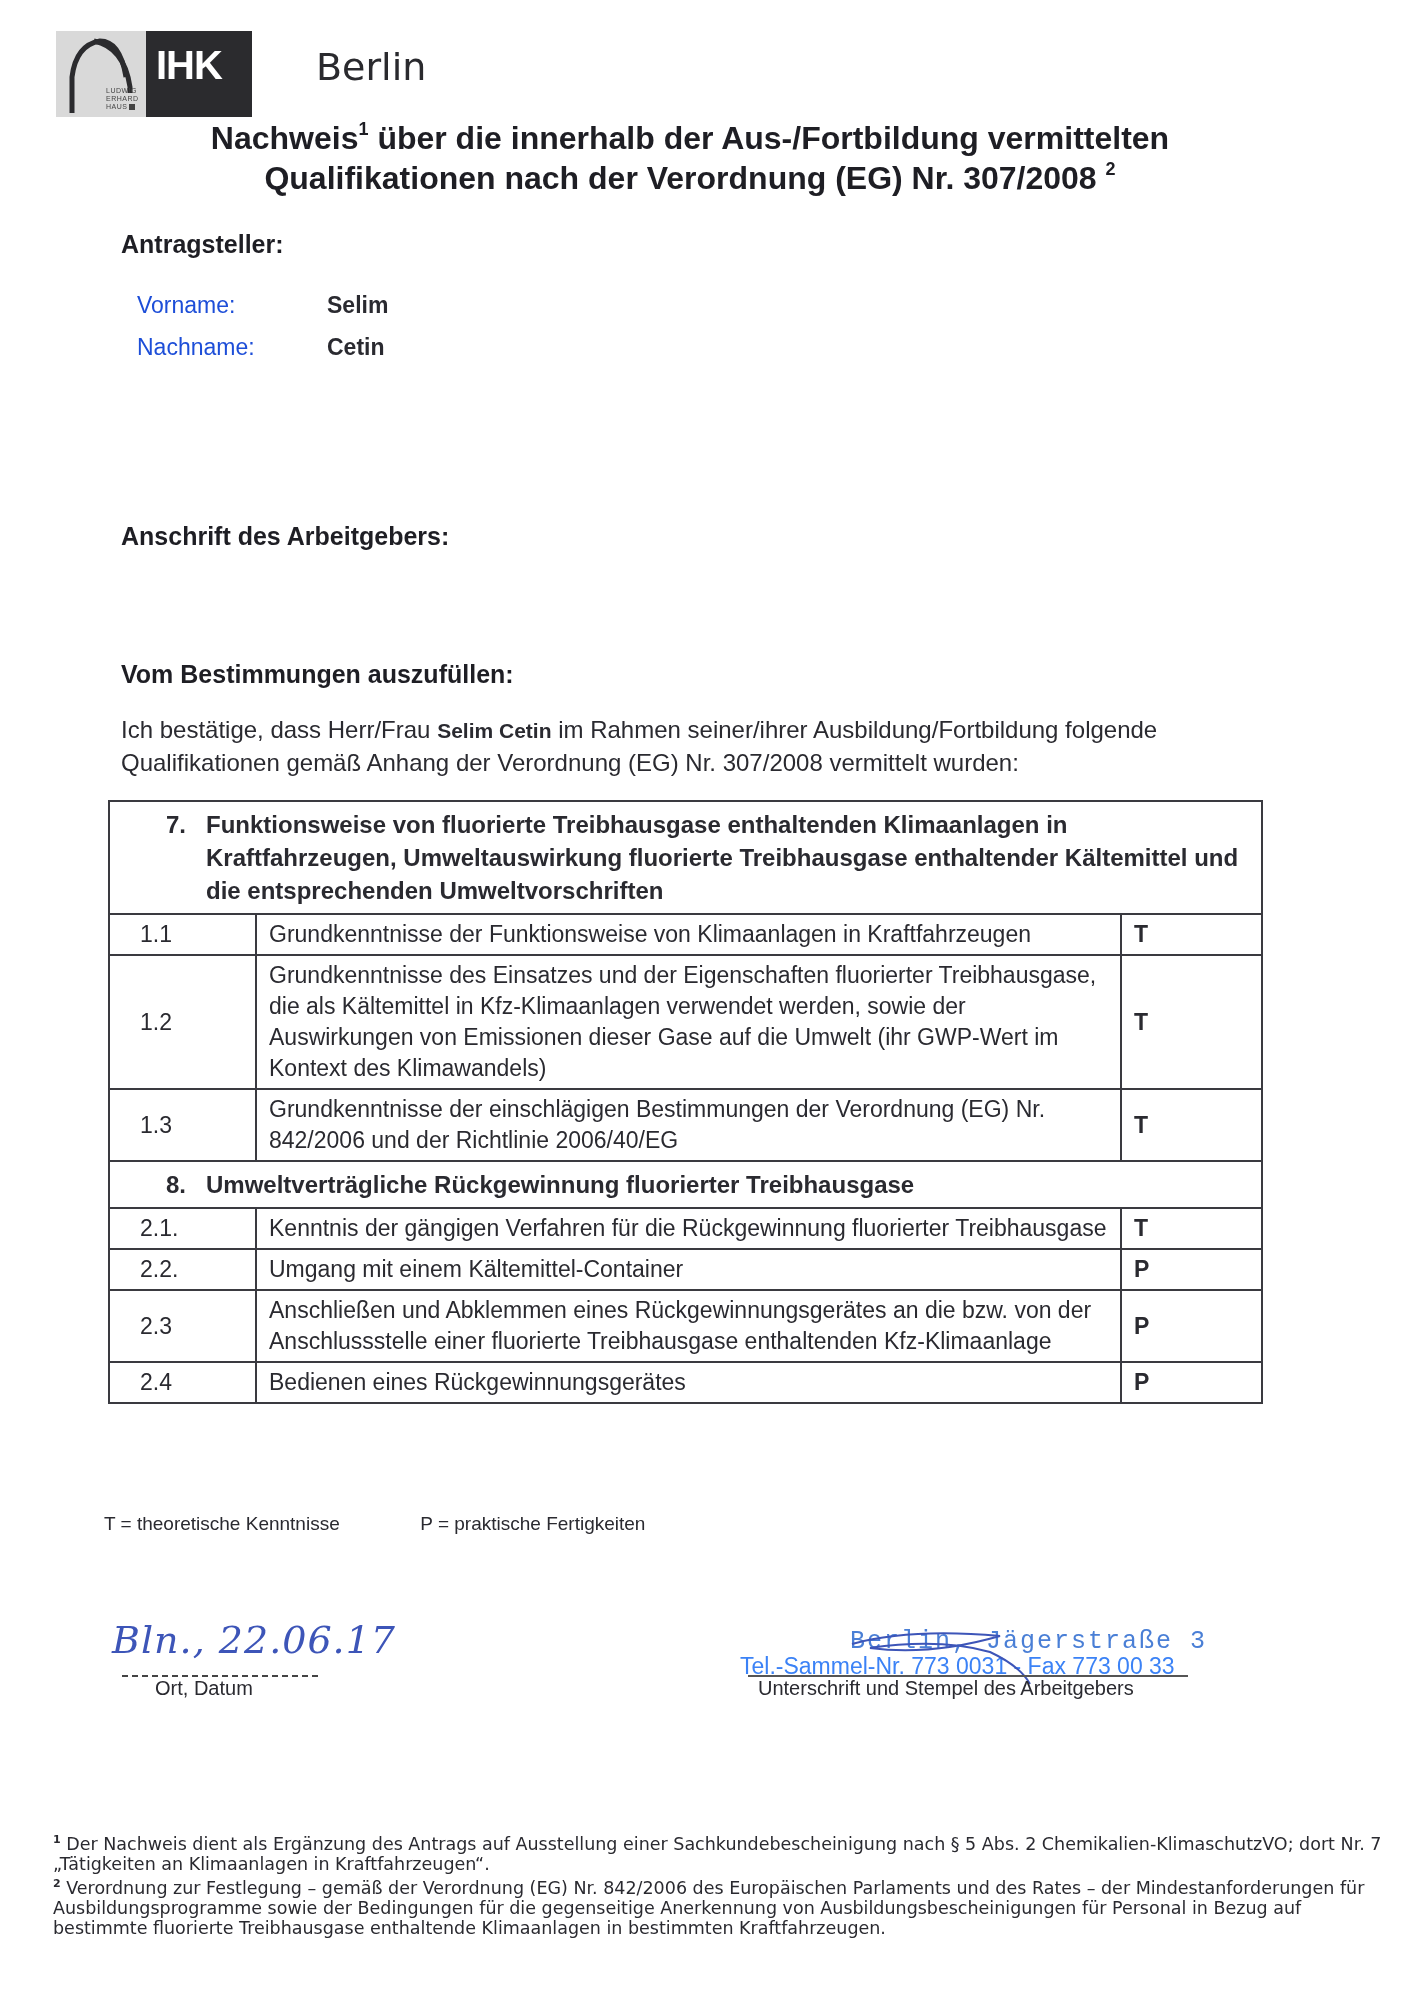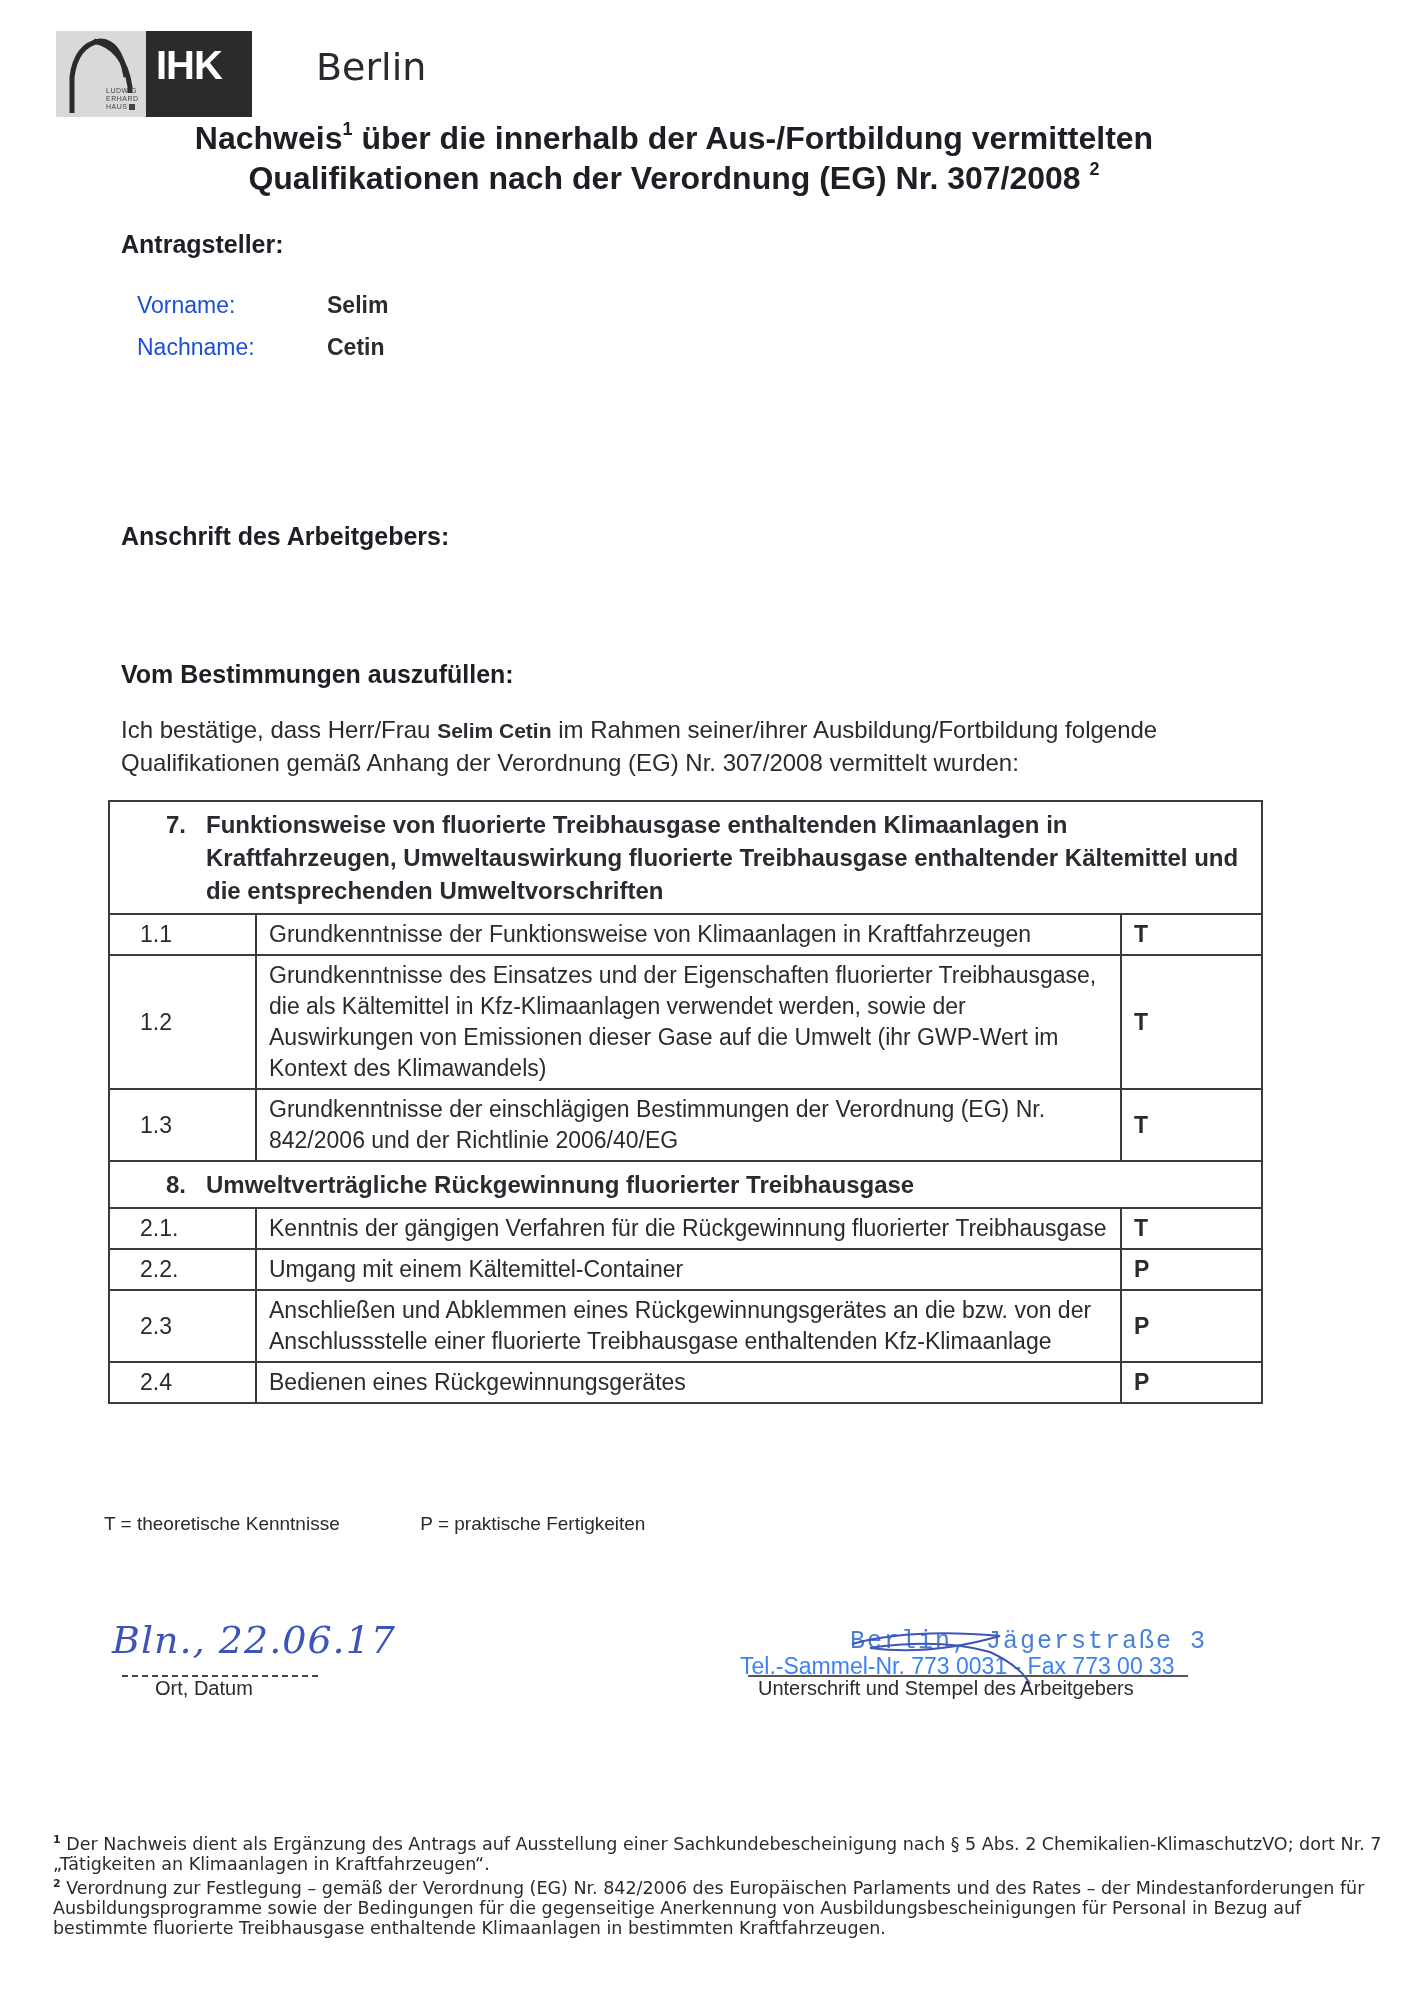--- a/index.html
+++ b/index.html
@@ -13,21 +13,21 @@
   .logo { left: 56px; top: 6px; width: 196px; height: 86px; margin-top: 25px; }
   .logo-left { position: absolute; left: 0; top: 0; width: 90px; height: 86px; background: #d9d9d9; }
   .logo-left svg { position: absolute; left: 8px; top: 6px; }
   .logo-small { position: absolute; left: 50px; top: 56px; font-size: 7px; line-height: 8px; color: #444; letter-spacing: 0.5px; }
   .logo-small .sq { display: inline-block; width: 6px; height: 6px; background: #444; vertical-align: middle; margin-left: 2px; }
   .logo-right { position: absolute; left: 90px; top: 0; width: 106px; height: 86px; background: #2b2b2e; }
   .logo-ihk { position: absolute; left: 100px; top: 12px; font-size: 40px; font-weight: bold; color: #fff; letter-spacing: -1px; }
   .logo-city { position: absolute; left: 260px; top: 14px; font-size: 38px; color: #2a2a2e; font-family: "DejaVu Sans", sans-serif; }
 
   
-  .title { left: 84px; width: 1180px; top: 118px; text-align: center; font-size: 32px; font-weight: bold; line-height: 40px; color: #1e1e24; }
+  .title { left: 100px; width: 1180px; top: 118px; text-align: center; font-size: 32px; font-weight: bold; line-height: 40px; color: #1e1e24; }
   .title sup { font-size: 18px; vertical-align: 14px; line-height: 0; }
 
   .h-bold { font-size: 25px; font-weight: bold; color: #1e1e24; }
   .label { font-size: 23px; color: #1d4ed8; margin-left: 16px; }
   .value { font-size: 23px; font-weight: bold; color: #2a2a30; }
 
   .para { left: 121px; top: 714px; width: 1180px; font-size: 24px; line-height: 32px; color: #2a2a30; }
   .para b { font-size: 21px; }
 
   

